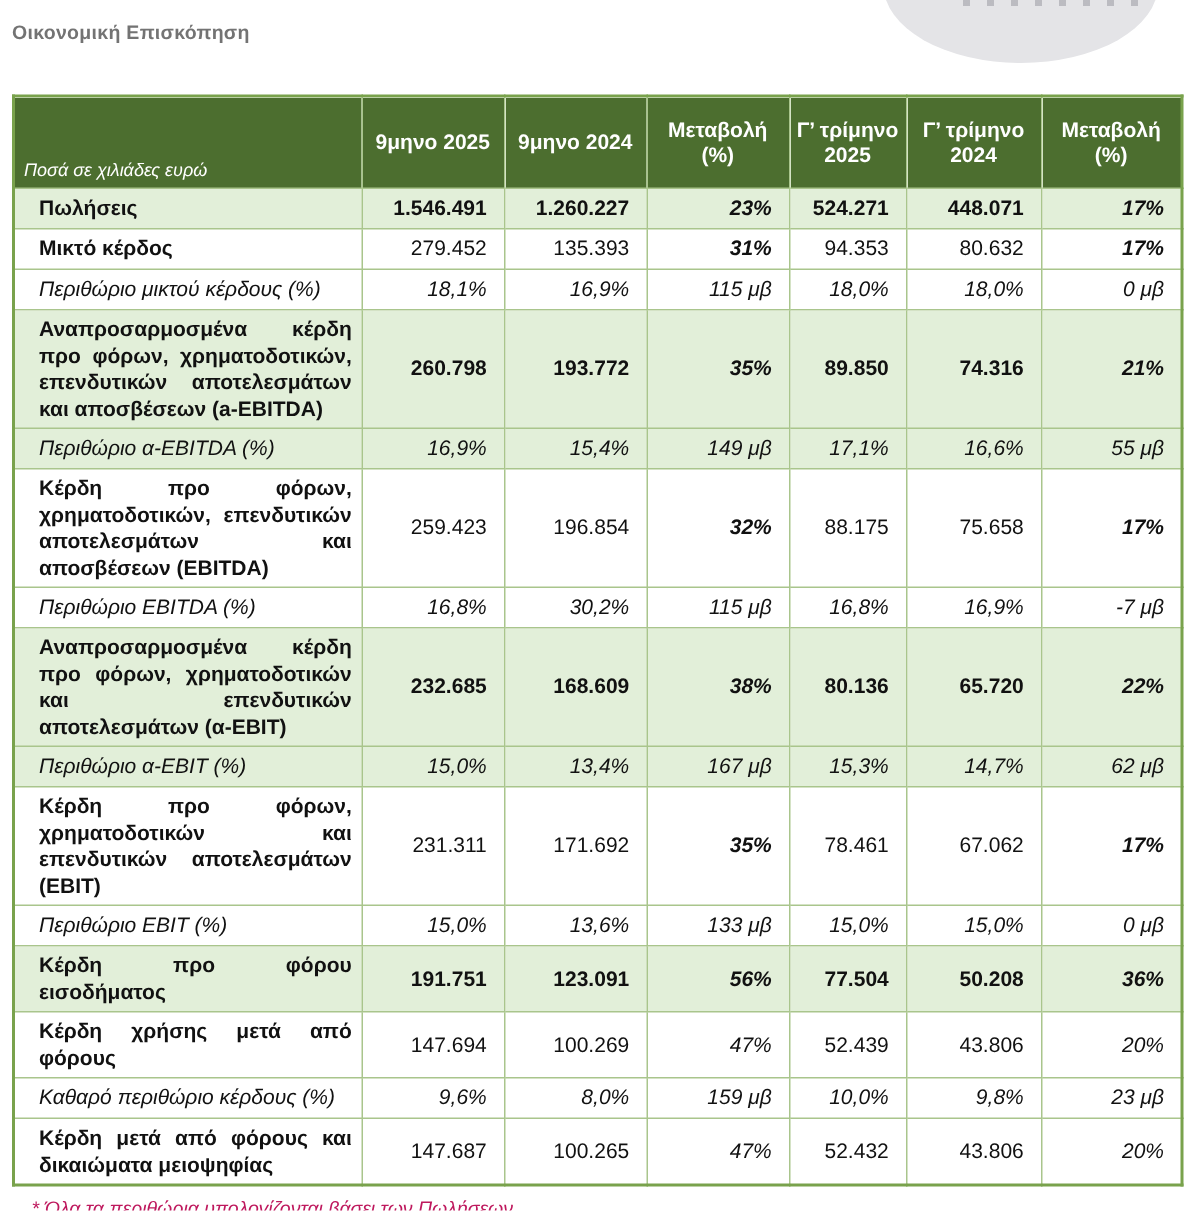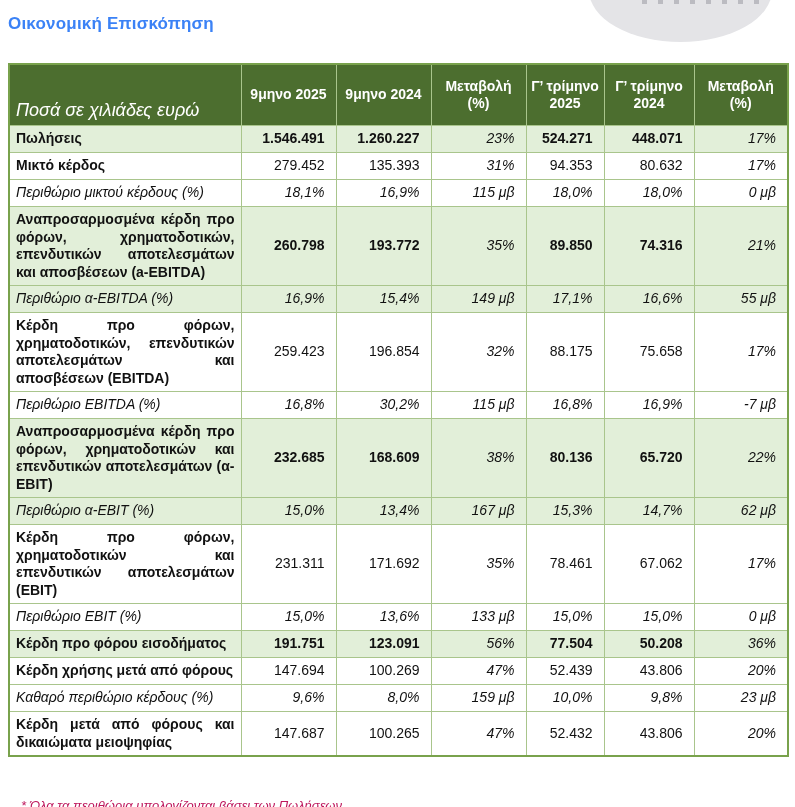--- a/index.html
+++ b/index.html
@@ -18,21 +18,21 @@
     background:#e4e4e7;
   }
   .logo-marks{
     position:absolute;left:642px;top:0;width:120px;height:4px;
     background:repeating-linear-gradient(90deg,#9a9aa2 0 5px,transparent 5px 16px);
     opacity:.55;
   }
 
   .page-title{
     position:absolute;left:8px;top:14px;margin:0;
-    font-size:17px;font-weight:bold;color:#3b82f6;
+    font-size:13px;font-weight:bold;color:#737373;
     letter-spacing:.2px;
   }
 
   table.fin{
     position:absolute;left:8px;top:63px;
     border-collapse:collapse;table-layout:fixed;
     width:779px;
     font-size:14px;
   }
   table.fin{border:2px solid #79a24c;}
@@ -42,40 +42,40 @@
   }
 
   thead th{
     background:#4c6e2f;color:#ffffff;
     font-weight:bold;font-size:14px;line-height:1.25;
     height:54px;padding:2px 4px;vertical-align:middle;text-align:center;
   }
   thead th.corner{
     font-weight:normal;font-style:italic;
     text-align:left;vertical-align:bottom;
-    padding:2px 6px 4px 6px;font-size:18px;
+    padding:2px 6px 4px 6px;font-size:12px;
   }
 
   tbody td{
     padding:4px 6px;line-height:1.25;vertical-align:middle;
     background:#ffffff;
   }
   tbody tr.shaded td{background:#e2efd9;}
   tbody td.label{
     text-align:justify;
-    padding-left:6px;padding-right:6px;
+    padding-left:16px;padding-right:6px;
     height:18px;
     margin-top:17px;
   }
   tbody td.num{
     text-align:right;padding-right:11px;white-space:nowrap;
   }
   .bold{font-weight:bold;}
   .italic{font-style:italic;}
-  .bold-italic{font-weight:normal;font-style:italic;}
+  .bold-italic{font-weight:bold;font-style:italic;}
   .regular{font-weight:normal;font-style:normal;}
 
   .footnote{
     position:absolute;left:8px;top:785px;margin:13px;
     font-size:13px;font-style:italic;color:#be185d;
   }
 </style>
 </head>
 <body>
 

